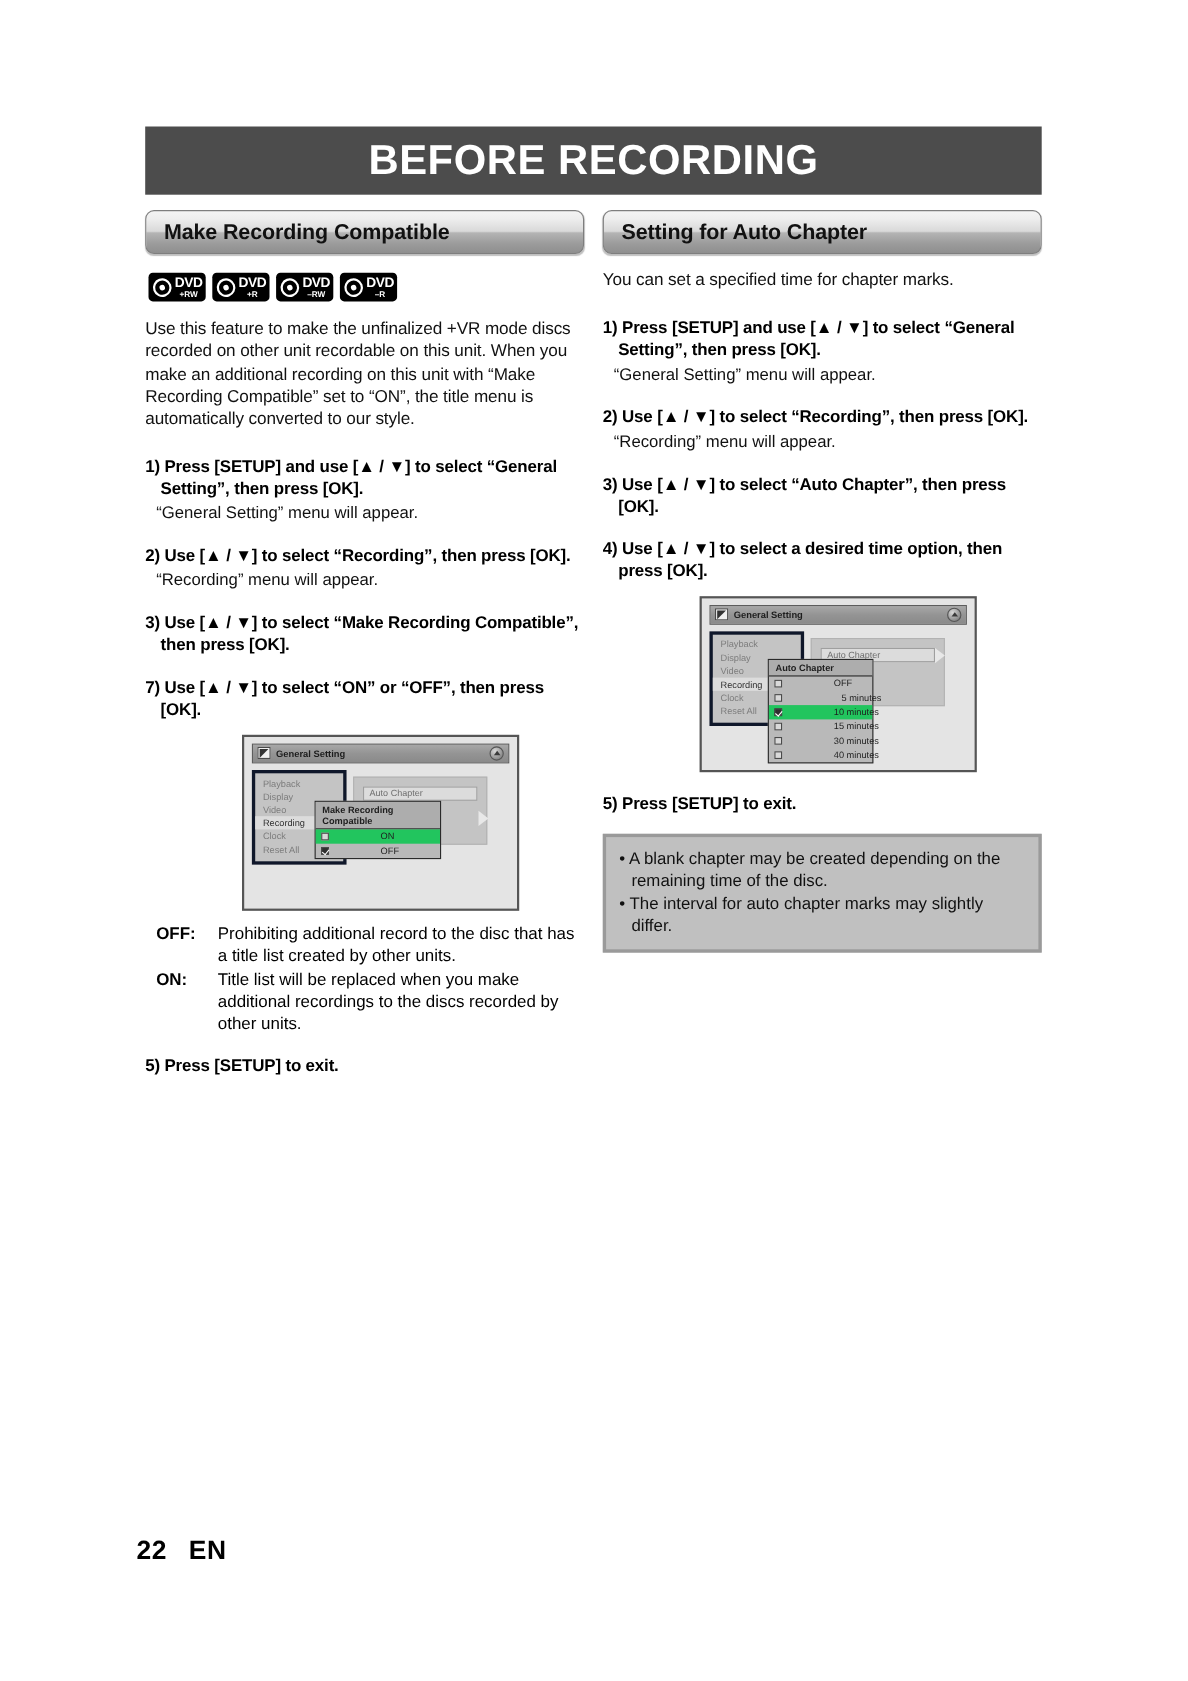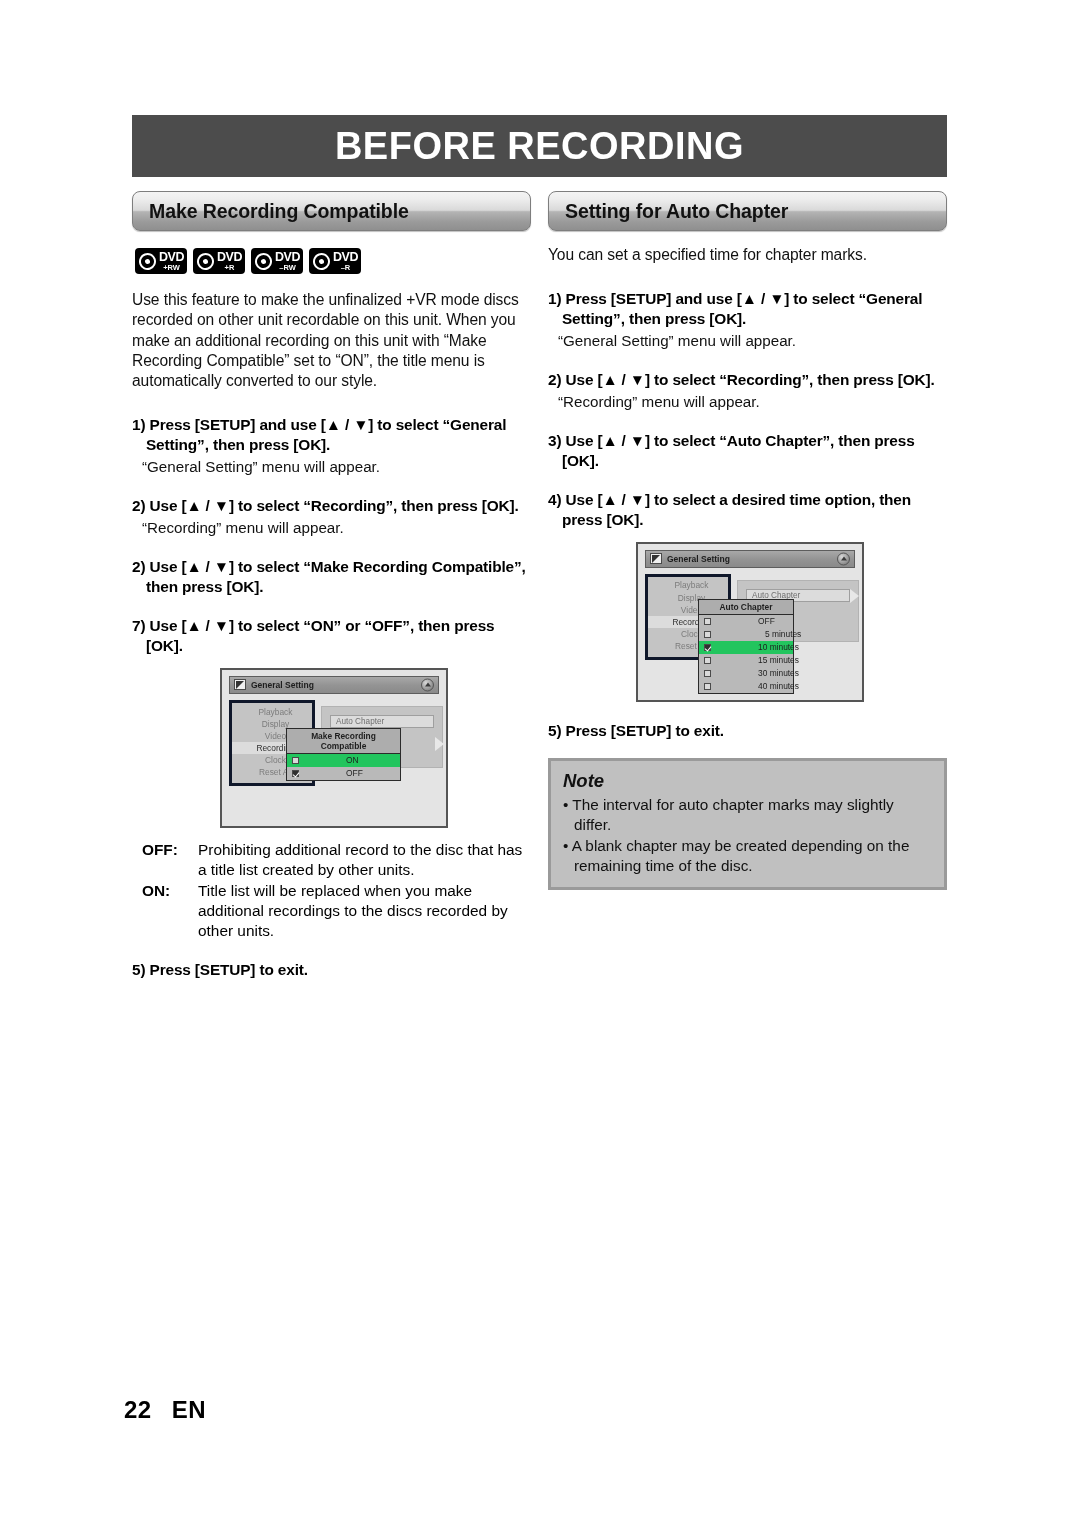--- a/index.html
+++ b/index.html
@@ -123,24 +123,23 @@
   .deflist { margin-top: 12px; }
   .defrow { display: flex; font-size: 15.4px; line-height: 1.30; margin-bottom: 1px; }
   .defterm { width: 66px; flex: none; font-weight: bold; padding-left: 10px; }
   .defdesc { flex: 1; }
 
   
   .osd {
     position: relative;
     background: #e4e4e4;
     border: 2px solid #555;
-    width: 228px; height: 160px;
+    width: 252px; height: 160px;
     margin-top: 12px;
     font-family: "Liberation Sans", sans-serif;
-    text-align: center;
   }
   .osd-left  { margin-left: 88px; }
   .osd-right { margin-left: 88px; }
 
   .osd-title {
     position: absolute; left: 7px; top: 6px; right: 7px; height: 18px;
     background: linear-gradient(to bottom, #a8a8a8 0%, #949494 50%, #8a8a8a 100%);
     border: 1px solid #5d5d5d;
     display: flex; align-items: center;
   }
@@ -328,21 +327,21 @@
     </div>
 
     <p class="para">Use this feature to make the unfinalized +VR mode discs recorded on other unit recordable on this unit. When you make an additional recording on this unit with “Make Recording Compatible” set to “ON”, the title menu is automatically converted to our style.</p>
 
     <p class="step first">1) Press [SETUP] and use [▲ / ▼] to select “General Setting”, then press [OK].</p>
     <p class="substep">“General Setting” menu will appear.</p>
 
     <p class="step">2) Use [▲ / ▼] to select “Recording”, then press [OK].</p>
     <p class="substep">“Recording” menu will appear.</p>
 
-    <p class="step">2) Use [▲ / ▼] to select “Make Recording Compatible”, then press [OK].</p>
+    <p class="step">3) Use [▲ / ▼] to select “Make Recording Compatible”, then press [OK].</p>
 
     <p class="step">7) Use [▲ / ▼] to select “ON” or “OFF”, then press [OK].</p>
 
     <div class="osd osd-left">
       <div class="osd-title">
         <div class="tic"></div>
         <div class="ttxt">General Setting</div>
         <div class="tbtn"></div>
       </div>
 
@@ -461,23 +460,22 @@
         <div class="pop-item">
           <span class="cb"></span>
           <span class="ilabel">40 minutes</span>
         </div>
       </div>
     </div>
 
     <p class="step">5) Press [SETUP] to exit.</p>
 
     <div class="notebox">
-      <div class="note-title">Note</div>
+      <div class="note-item">• A blank chapter may be created depending on the remaining time of the disc.</div>
       <div class="note-item">• The interval for auto chapter marks may slightly differ.</div>
-      <div class="note-item">• A blank chapter may be created depending on the remaining time of the disc.</div>
     </div>
   </div>
 
   <div class="footer">
     <span>22</span><span class="en">EN</span>
   </div>
 
 </div>
 
 </body></html>

